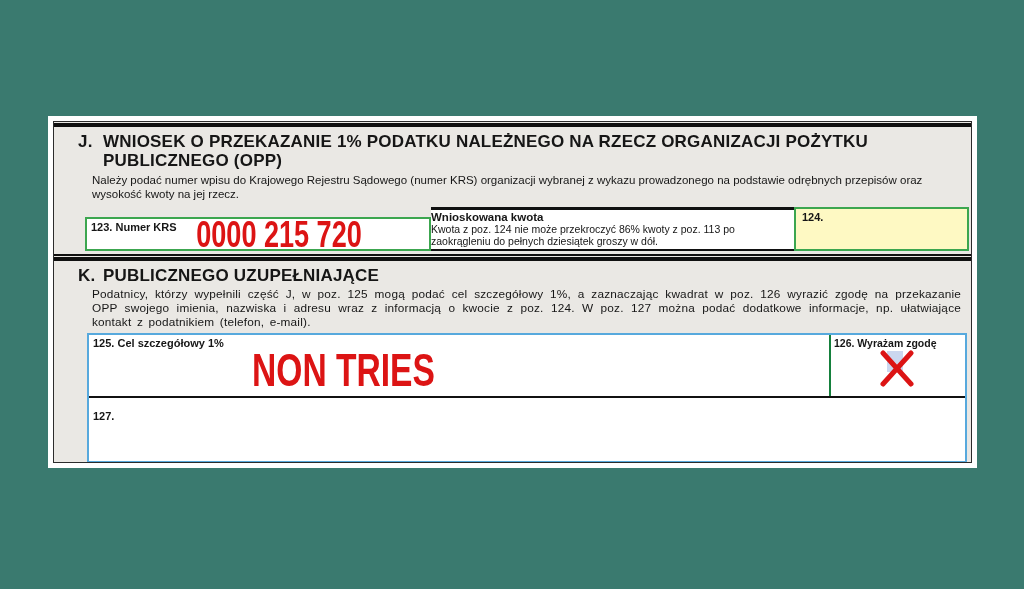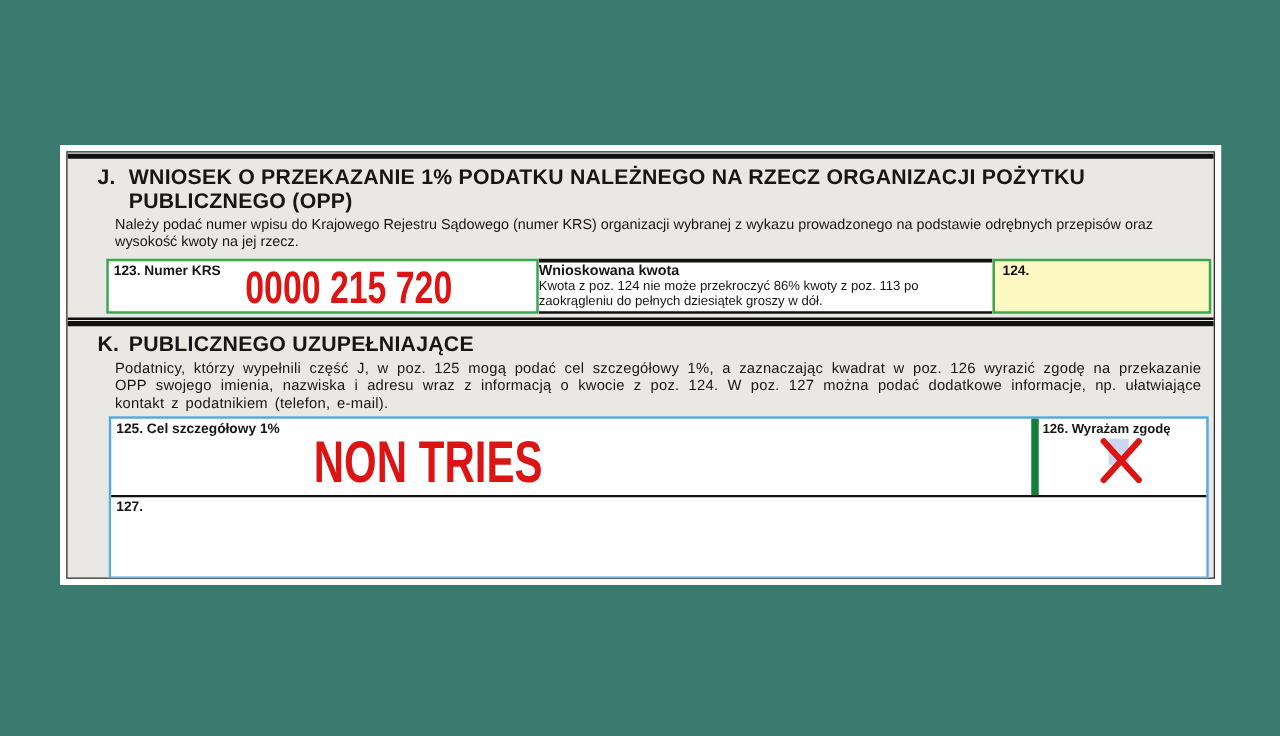--- a/index.html
+++ b/index.html
@@ -29,21 +29,21 @@
   .sec-title .letter { width:25px; flex:0 0 25px; }
 
   .desc-j { margin:4px 12px 0 38px; font-size:11.5px; line-height:13.5px; }
 
   .row-j {
     display:flex; margin:6px 0 0 31px; width:884px; height:44px;
   }
   .cell-123 {
     width:346px; flex:0 0 346px;
     border:2px solid #3CA64F; background:#fff;
-    position:relative; padding:2px 4px;
+    position:relative; padding:2px 4px;margin-top:10px;
   }
   .cell-mid {
     flex:1; background:#fff;
     border-top:3px solid #111; border-bottom:2px solid #111;
     padding:1px 0;
   }
   .cell-124 {
     width:175px; flex:0 0 175px;
     border:2px solid #3CA64F; background:#fef9c3;
     padding:2px 6px; position:relative;
@@ -70,34 +70,34 @@
     background:linear-gradient(to bottom,#101010 0 2px,#EAE8E4 2px 3px,#101010 3px 7px);
   }
 
   .desc-k { margin:2px 10px 0 38px; font-size:11.8px; line-height:14px; text-align:justify; letter-spacing:0.2px; word-spacing:2px; }
 
   .blue-block {
     margin:4px 0 0 33px; width:880px;
     border:2px solid #57A9DD; background:#fff;
   }
   .row-125 { display:flex; height:61px; }
-  .cell-125 { flex:1; border-right:6px solid #15803d; position:relative; padding:2px 4px; }
+  .cell-125 { flex:1; border-right:2px solid #15803d; position:relative; padding:2px 4px; }
   .cell-126 { width:134px; flex:0 0 134px; position:relative; padding:2px 3px; }
   .cell-126 .fld-label { font-size:10.5px; }
   .purpose-value {
     position:absolute; left:22%; top:8px;
     transform:scale(0.8,1.12); transform-origin:left top;
     font-size:42px;
   }
   .check-wrap { position:absolute; left:50%; top:32px; transform:translate(-50%,-50%); width:40px; height:40px; }
   .check-bg { position:absolute; left:9px; top:4px; width:16px; height:21px; background:#CBD7EF; }
   .check-wrap svg { position:absolute; left:0; top:0; }
 
   .hline { height:2px; background:#111; }
-  .cell-127 { height:63px; padding:2px 4px; background:#fff; }
+  .cell-127 { height:63px; padding:12px 4px; background:#fff; }
 </style>
 </head>
 <body>
 
 <div class="card">
   <div class="inner">
     <div class="topbar"></div>
 
     <div class="sec-title">
       <span class="letter">J.</span>

